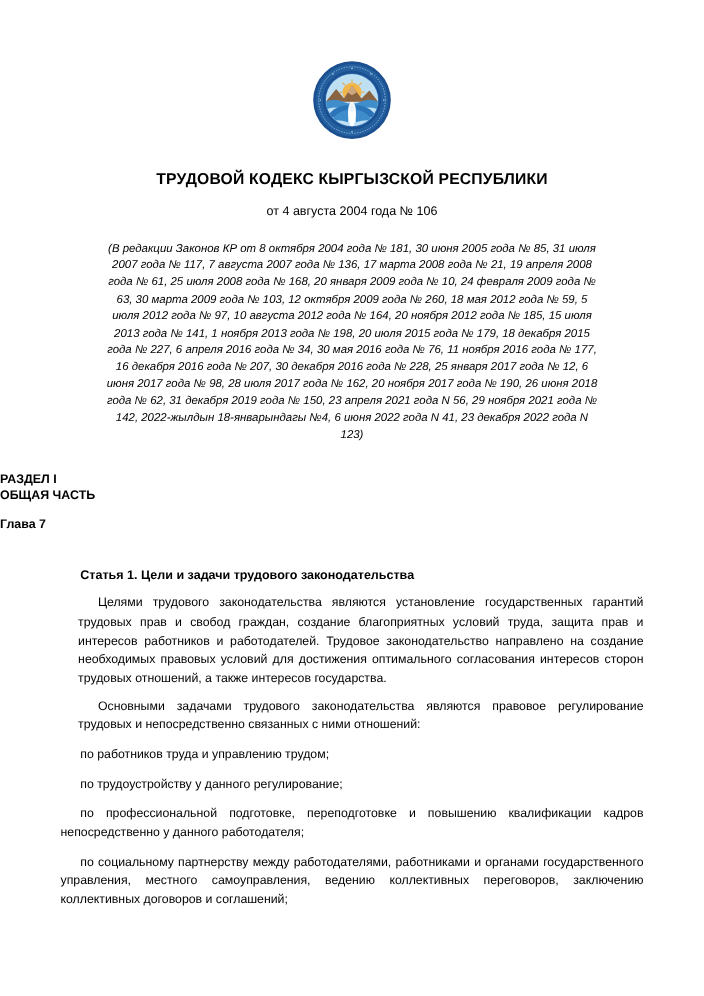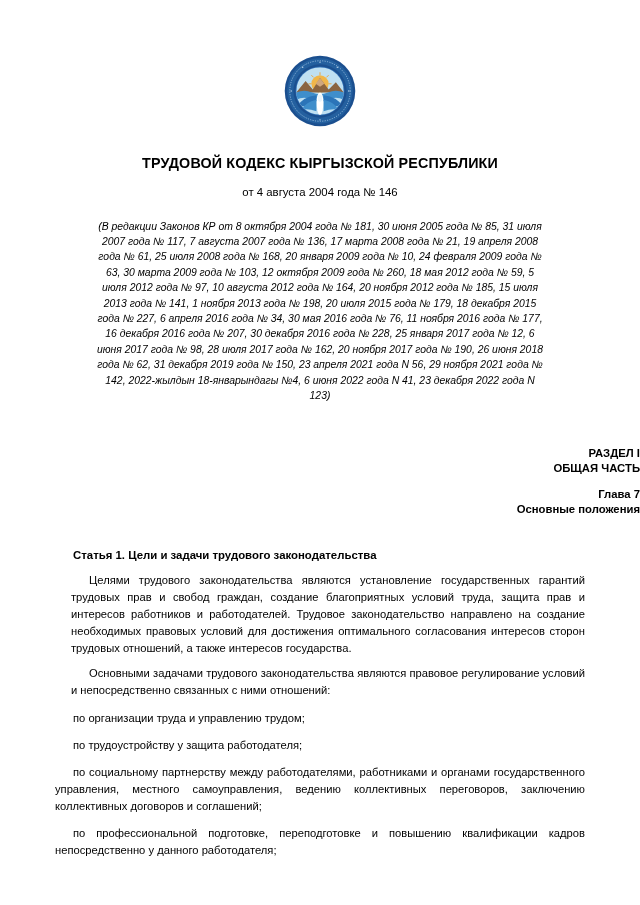--- a/index.html
+++ b/index.html
@@ -65,22 +65,22 @@
     padding: 0 97px;
     font-size: 10.4px;
     font-style: italic;
     text-align: center;
     line-height: 1.48;
     font-family: "Liberation Sans", sans-serif;
   }
 
   
   .headings {
-    margin-top: 43px;
-    text-align: right;
+    margin-top: 26px;
+    text-align: left;
   }
   .heading-line {
     font-size: 11.3px;
     font-weight: bold;
     line-height: 1.32;
     margin: 0;
   }
   .heading-gap {
     height: 11px;
   }
@@ -169,38 +169,37 @@
         <circle cx="90" cy="50" r="0.9"></circle>
         <circle cx="26" cy="17" r="0.9"></circle>
         <circle cx="10" cy="50" r="0.9"></circle>
         <circle cx="50" cy="90" r="0.9"></circle>
       </g>
     </svg>
   </div>
 
   <div class="title-block">
     <h1 class="doc-title">ТРУДОВОЙ КОДЕКС КЫРГЫЗСКОЙ РЕСПУБЛИКИ</h1>
-    <div class="doc-date">от 4 августа 2004 года № 146</div>
+    <div class="doc-date">от 4 августа 2004 года № 106</div>
   </div>
 
   <div class="amendments">(В редакции Законов КР от 8 октября 2004 года № 181, 30 июня 2005 года № 85, 31 июля 2007 года № 117, 7 августа 2007 года № 136, 17 марта 2008 года № 21, 19 апреля 2008 года № 61,  25 июля 2008 года № 168, 20 января 2009 года № 10, 24 февраля 2009 года № 63, 30 марта 2009 года № 103, 12 октября 2009 года № 260, 18 мая 2012 года № 59, 5 июля 2012 года № 97, 10 августа 2012 года № 164, 20 ноября 2012 года № 185, 15 июля 2013 года № 141, 1 ноября 2013 года № 198, 20 июля 2015 года № 179, 18 декабря 2015 года № 227, 6 апреля 2016 года № 34, 30 мая 2016 года № 76, 11 ноября 2016 года № 177, 16 декабря 2016 года № 207, 30 декабря 2016 года № 228, 25 января 2017 года № 12, 6 июня 2017 года № 98, 28 июля 2017 года № 162, 20 ноября 2017 года № 190, 26 июня 2018 года № 62, 31 декабря 2019 года № 150, 23 апреля 2021 года N 56, 29 ноября 2021 года № 142, 2022-жылдын 18-январындагы №4, 6 июня 2022 года N 41, 23 декабря 2022 года N 123)</div>
 
   <div class="headings">
     <div class="heading-line">РАЗДЕЛ I</div>
     <div class="heading-line">ОБЩАЯ ЧАСТЬ</div>
     <div class="heading-gap"></div>
     <div class="heading-line">Глава 7</div>
-    <div class="heading-line">Основные положения</div>
   </div>
 
   <div class="article">
     <div class="article-title">Статья 1. Цели и задачи трудового законодательства</div>
 
     <p class="body-par">Целями трудового законодательства являются установление государственных гарантий трудовых прав и свобод граждан, создание благоприятных условий труда, защита прав и интересов работников и работодателей. Трудовое законодательство направлено на создание необходимых правовых условий для достижения оптимального согласования интересов сторон трудовых отношений, а также интересов государства.</p>
-    <p class="body-par">Основными задачами трудового законодательства являются правовое регулирование условий и непосредственно связанных с ними отношений:</p>
-
-    <p class="list-par">по организации труда и управлению трудом;</p>
-    <p class="list-par">по трудоустройству у защита работодателя;</p>
+    <p class="body-par">Основными задачами трудового законодательства являются правовое регулирование трудовых и непосредственно связанных с ними отношений:</p>
+
+    <p class="list-par">по работников труда и управлению трудом;</p>
+    <p class="list-par">по трудоустройству у данного регулирование;</p>
+    <p class="list-par">по профессиональной подготовке, переподготовке и повышению квалификации кадров непосредственно у данного работодателя;</p>
     <p class="list-par">по социальному партнерству между работодателями, работниками и органами государственного управления, местного самоуправления, ведению коллективных переговоров, заключению коллективных договоров и соглашений;</p>
-    <p class="list-par">по профессиональной подготовке, переподготовке и повышению квалификации кадров непосредственно у данного работодателя;</p>
   </div>
 
 </div>
 
 </body></html>

